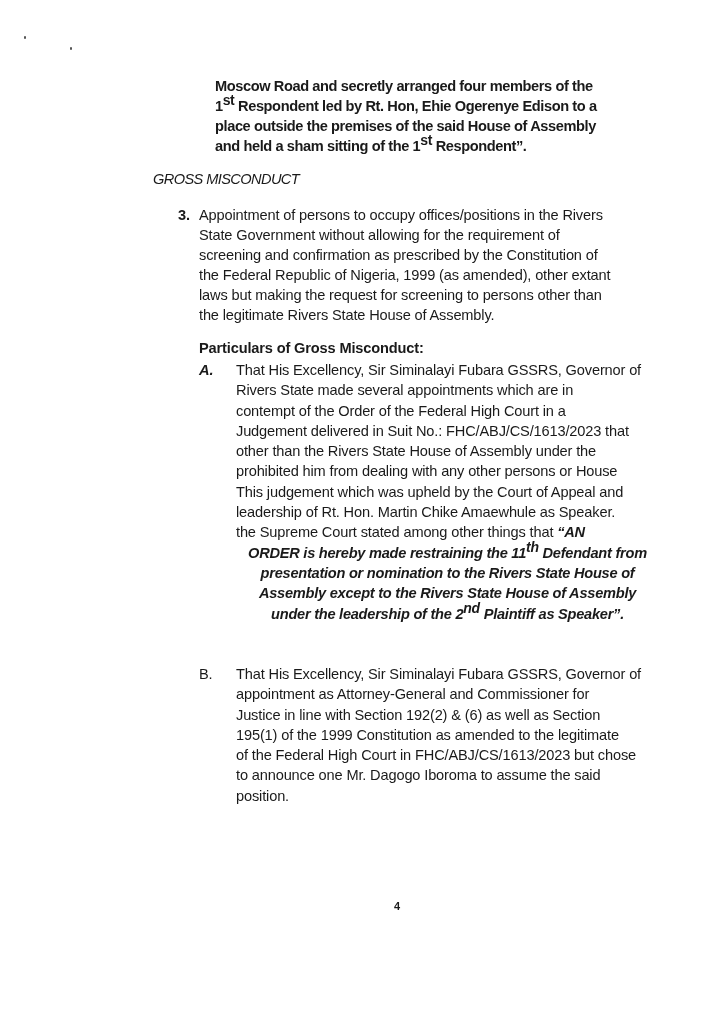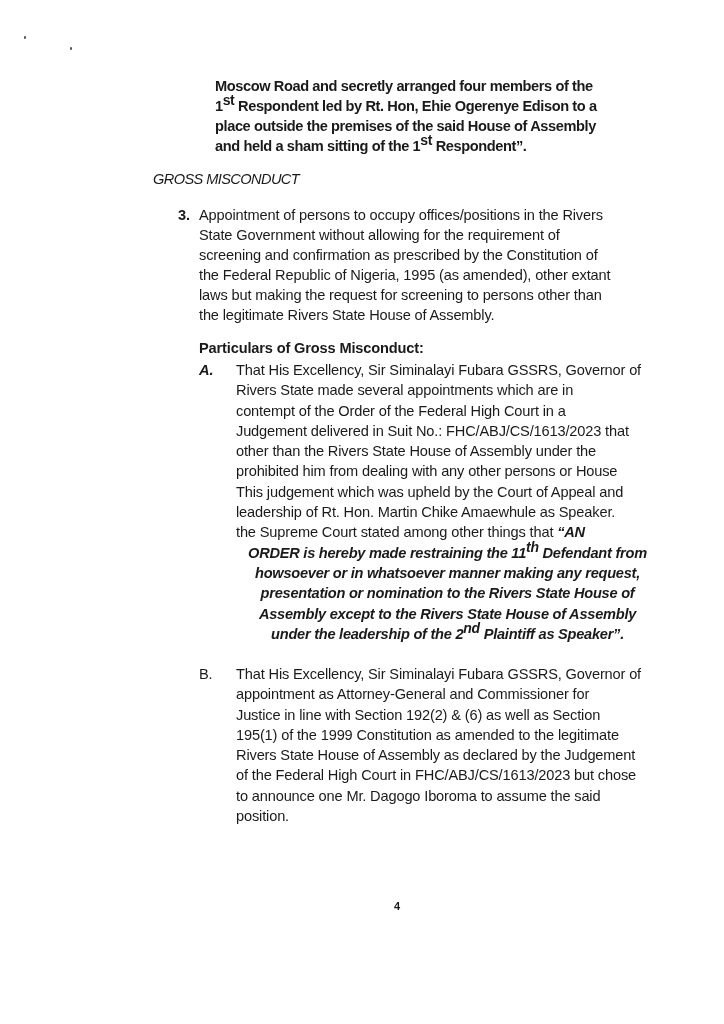--- a/index.html
+++ b/index.html
@@ -113,55 +113,53 @@
 </div>
 
 <div class="section-heading">GROSS MISCONDUCT</div>
 
 <div class="item3">
   <span class="num">3.</span>
   <div class="body">
     <span class="line">Appointment of persons to occupy offices/positions in the Rivers</span>
     <span class="line">State Government without allowing for the requirement of</span>
     <span class="line">screening and confirmation as prescribed by the Constitution of</span>
-    <span class="line">the Federal Republic of Nigeria, 1995 (as amended), other extant</span>
+    <span class="line">the Federal Republic of Nigeria, 1999 (as amended), other extant</span>
     <span class="line">laws but making the request for screening to persons other than</span>
     <span class="line">the legitimate Rivers State House of Assembly.</span>
   </div>
 </div>
 
 <div class="particulars-heading">Particulars of Gross Misconduct:</div>
 
 <div class="sub-item" style="top:360px;">
   <span class="letter bold-italic">A.</span>
   <div class="body">
     <span class="line">That His Excellency, Sir Siminalayi Fubara GSSRS, Governor of</span>
     <span class="line">Rivers State made several appointments which are in</span>
     <span class="line">contempt of the Order of the Federal High Court in a</span>
     <span class="line">Judgement delivered in Suit No.: FHC/ABJ/CS/1613/2023 that</span>
     <span class="line">other than the Rivers State House of Assembly under the</span>
     <span class="line">prohibited him from dealing with any other persons or House</span>
     <span class="line">This judgement which was upheld by the Court of Appeal and</span>
     <span class="line">leadership of Rt. Hon. Martin Chike Amaewhule as Speaker.</span>
     <span class="line"><span>the Supreme Court stated among other things that </span><span class="bi">“AN</span></span>
     <span class="line bi"><span>ORDER is hereby made restraining the </span><span>11</span><sup>th</sup> <span>Defendant from</span></span>
-    <span class="line bi">howsoever or in whatsoever manner making any request,</span>
     <span class="line bi">presentation or nomination to the Rivers State House of</span>
     <span class="line bi">Assembly except to the Rivers State House of Assembly</span>
     <span class="line bi"><span>under the leadership of the </span><span>2</span><sup>nd</sup> <span>Plaintiff as Speaker”.</span></span>
   </div>
 </div>
 
 <div class="sub-item" style="top:664px;">
   <span class="letter">B.</span>
   <div class="body">
     <span class="line">That His Excellency, Sir Siminalayi Fubara GSSRS, Governor of</span>
     <span class="line">appointment as Attorney-General and Commissioner for</span>
     <span class="line">Justice  in line with Section 192(2) &amp; (6) as well as Section</span>
     <span class="line">195(1) of the 1999 Constitution as amended to the legitimate</span>
-    <span class="line">Rivers State House of Assembly as declared by the Judgement</span>
     <span class="line">of the Federal High Court in FHC/ABJ/CS/1613/2023 but chose</span>
     <span class="line">to announce one Mr. Dagogo Iboroma  to assume the said</span>
     <span class="line">position.</span>
   </div>
 </div>
 
 <div class="page-number">4</div>
 
 </body></html>

